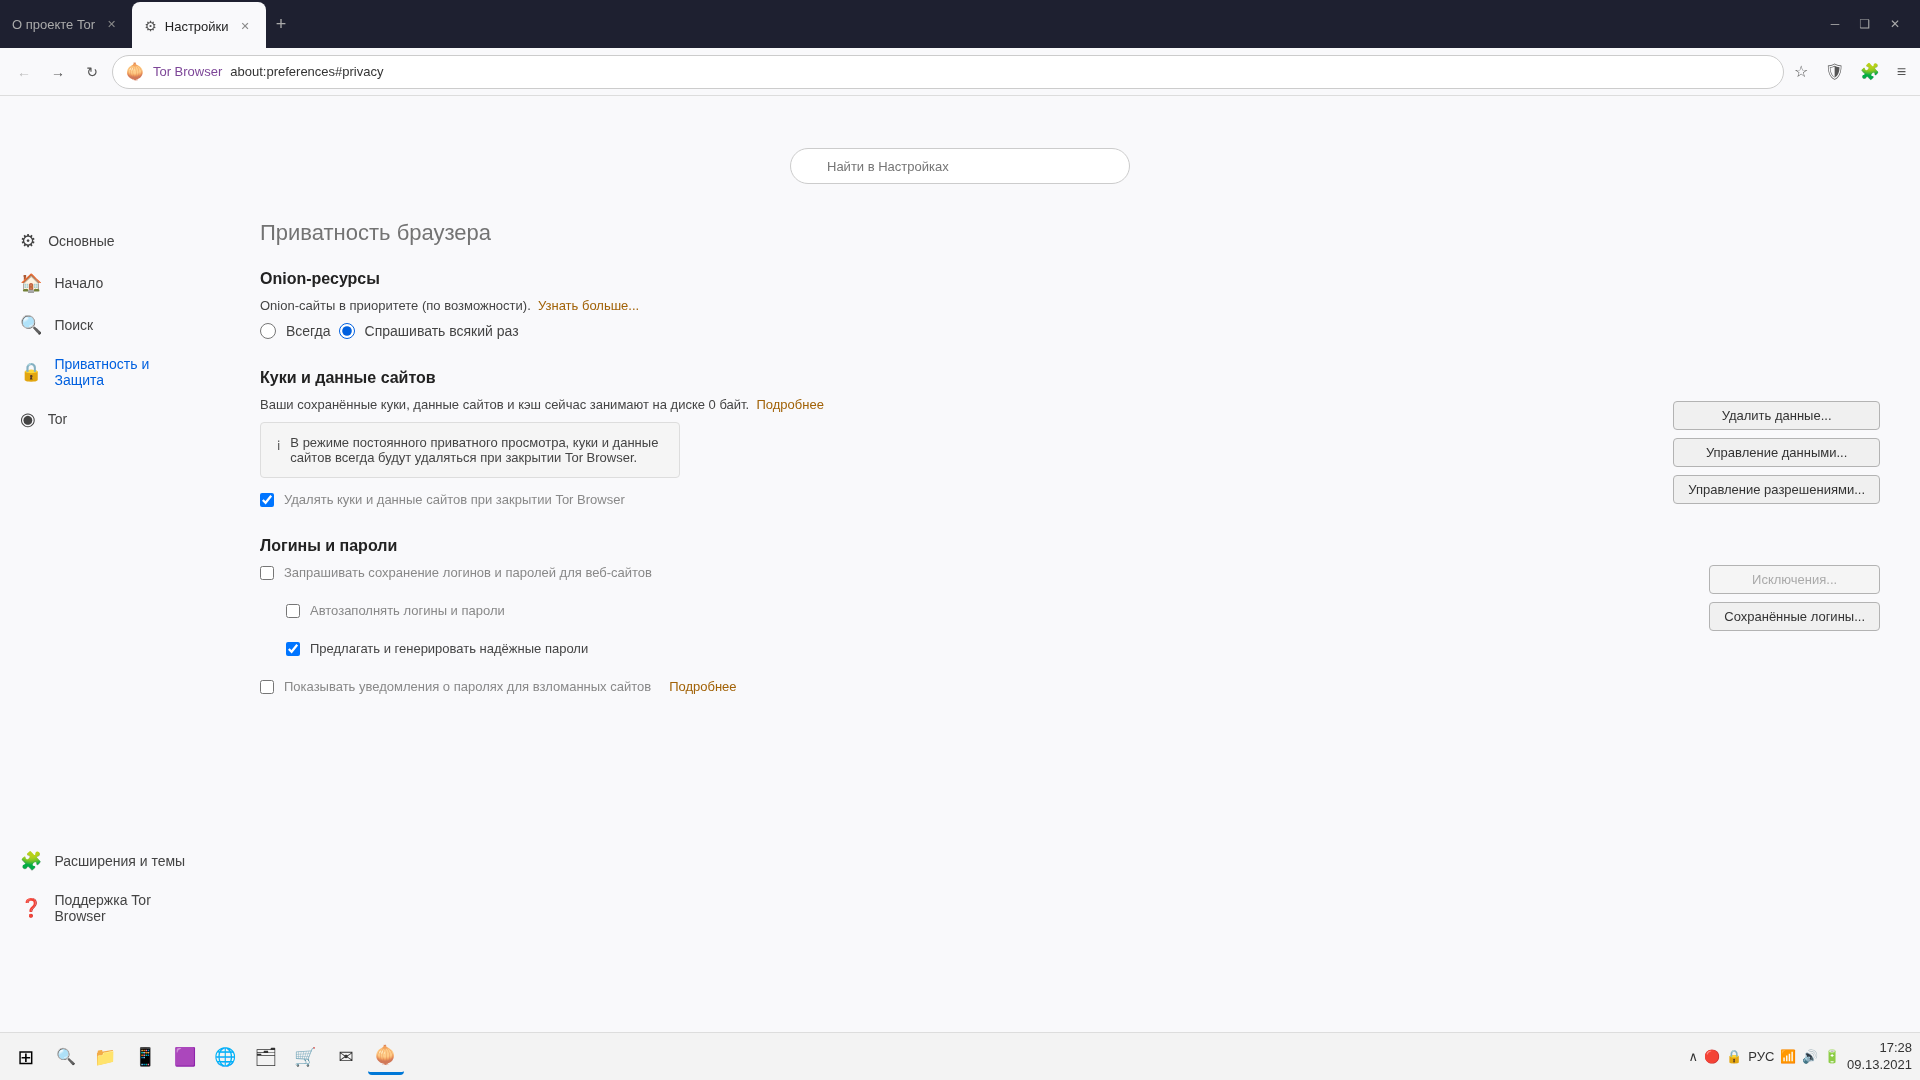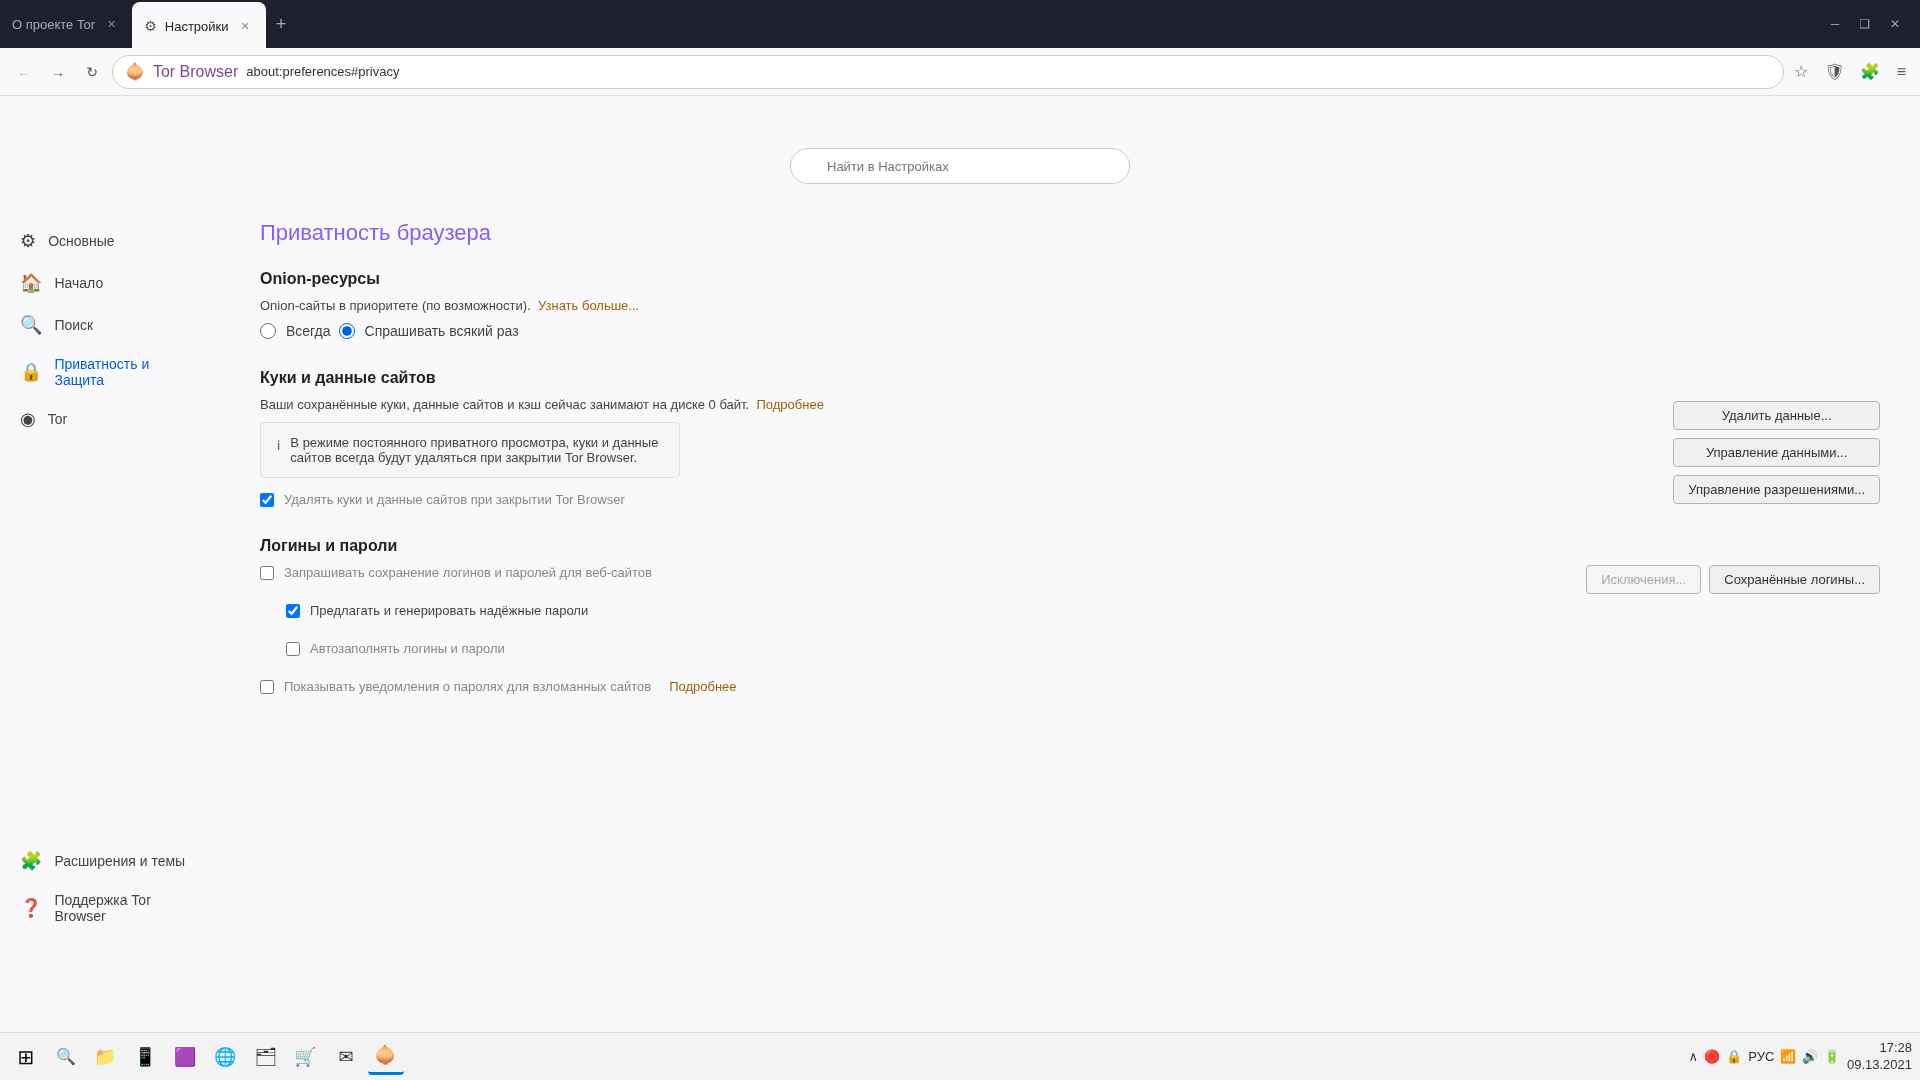--- a/index.html
+++ b/index.html
@@ -156,21 +156,21 @@
     .content {
       flex: 1;
       padding: 20px 40px;
       overflow-y: auto;
       max-height: 880px;
     }
 
     .page-title {
       font-size: 22px;
       font-weight: 400;
-      color: #8b5cf6;
+      color: #737373;
       margin-bottom: 24px;
     }
 
     .section-title {
       font-size: 16px;
       font-weight: 600;
       color: #222;
       margin-bottom: 10px;
     }
 
@@ -237,21 +237,21 @@
       font-size: 13px;
       color: #888;
       cursor: pointer;
       margin-top: 14px;
     }
     .checkbox-item input[type="checkbox"] { width: 14px; height: 14px; }
 
     .logins-section { margin-bottom: 20px; }
     .logins-layout { display: flex; gap: 40px; align-items: flex-start; }
     .logins-left { flex: 1; display: flex; flex-direction: column; gap: 23px; }
-    .logins-right { display: flex; flex-direction: row; gap: 8px; }
+    .logins-right { display: flex; flex-direction: column; gap: 8px; }
 
     .checkbox-login {
       display: flex;
       align-items: center;
       gap: 10px;
       font-size: 13px;
       color: #888;
       cursor: pointer;
     }
     .checkbox-login.active { color: #444; }
@@ -314,21 +314,21 @@
     <span class="titlebar-btn">✕</span>
   </div>
 </div>
 
 <div class="navbar">
   <div class="nav-btn disabled">←</div>
   <div class="nav-btn">→</div>
   <div class="nav-btn">↻</div>
   <div class="address-bar">
     <span class="tor-icon">🧅</span>
-    <span style="font-size:16px; color:#7d4698;">Tor Browser</span>
+    <span style="font-size:13px; color:#7d4698;">Tor Browser</span>
     <span class="address-text">about:preferences#privacy</span>
   </div>
   <div class="nav-right">
     <span>☆</span>
     <span>🛡</span>
     <span>🧩</span>
     <span>≡</span>
   </div>
 </div>
 
@@ -422,27 +422,27 @@
     </div>
 
     <div class="section logins-section">
       <div class="section-title">Логины и пароли</div>
       <div class="logins-layout">
         <div class="logins-left">
           <label class="checkbox-login">
             <input type="checkbox" style="">
             <span>Запрашивать сохранение логинов и паролей для веб-сайтов</span>
           </label>
+          <label class="checkbox-login" style="padding-left: 26px;">
+            <input type="checkbox" style="">
+            <span>Автозаполнять логины и пароли</span>
+          </label>
           <label class="checkbox-login active" style="padding-left: 26px;">
             <input type="checkbox" checked="" style="">
             <span>Предлагать и генерировать надёжные пароли</span>
-          </label>
-          <label class="checkbox-login" style="padding-left: 26px;">
-            <input type="checkbox" style="">
-            <span>Автозаполнять логины и пароли</span>
           </label>
           <div class="checkbox-login">
             <label class="checkbox-login">
               <input type="checkbox" style="">
               <span>Показывать уведомления о паролях для взломанных сайтов</span>
             </label>
             <a class="link" style="margin-left:8px;">Подробнее</a>
           </div>
         </div>
         <div class="logins-right">

